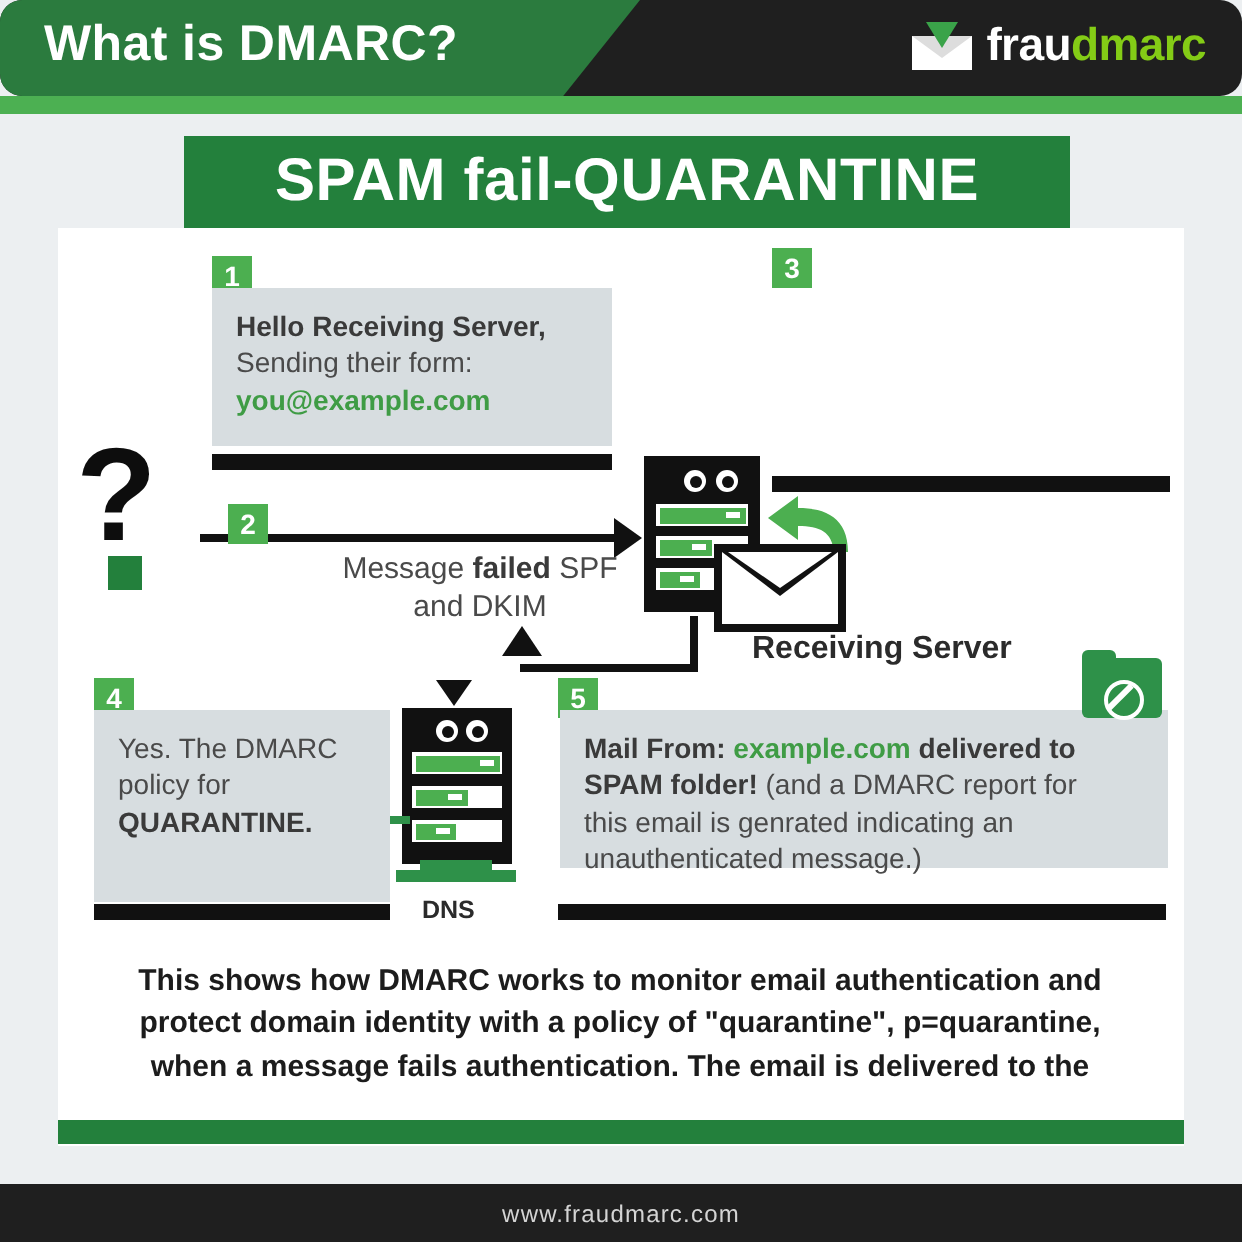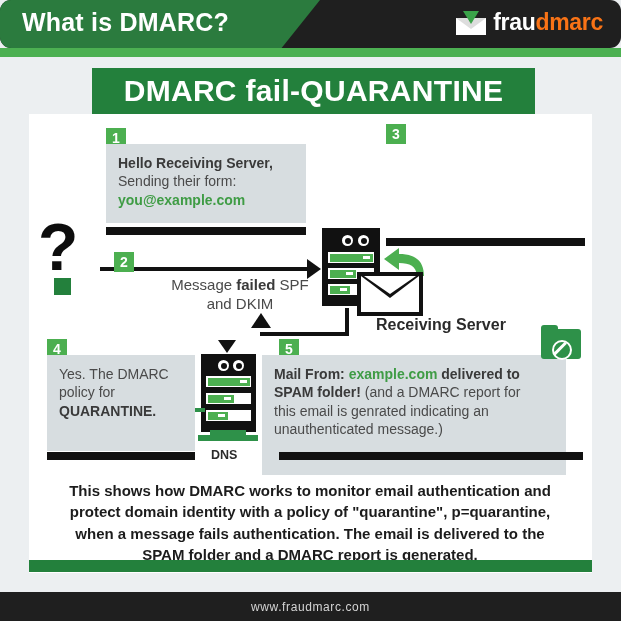--- a/index.html
+++ b/index.html
@@ -33,21 +33,21 @@
     border-top:11px solid #dddddd;
   }
   .logo-arrow{
     position:absolute;left:7px;top:0;width:0;height:0;
     border-left:8px solid transparent;border-right:8px solid transparent;
     border-top:13px solid #3aa349;
   }
   .logo-arrow-stem{position:absolute;left:12px;top:0;width:6px;height:7px;background:#3aa349;}
   .logo-text{font-size:23px;font-weight:bold;letter-spacing:-0.3px;}
   .logo-frau{color:#ffffff;}
-  .logo-dmarc{color:#f97316;margin-top:29px;}
+  .logo-dmarc{color:#84cc16;margin-top:29px;}
   .header-underbar{position:absolute;left:0;top:48px;width:621px;height:9px;background:#4cb052;}
 
   
   .title-banner{
     position:absolute;left:92px;top:68px;width:443px;height:46px;background:#23803c;
     display:flex;align-items:center;justify-content:center;
   }
   .title-banner span{
     color:#ffffff;font-size:30px;font-weight:bold;letter-spacing:0.3px;
   }
@@ -73,21 +73,21 @@
   #bar1{left:106px;top:227px;width:200px;height:8px;}
   
   #box3{left:386px;top:141px;width:199px;height:94px;}
   #num3{left:386px;top:124px;}
   #bar3{left:386px;top:238px;width:199px;height:8px;}
   
   #box4{left:47px;top:355px;width:148px;height:96px;}
   #num4{left:47px;top:339px;}
   #bar4{left:47px;top:452px;width:148px;height:8px;}
   
-  #box5{left:262px;top:355px;width:304px;height:120px;}
+  #box5{left:280px;top:355px;width:304px;height:79px;}
   #num5{left:279px;top:339px;}
   #bar5{left:279px;top:452px;width:304px;height:8px;}
 
   
   .spam-folder{position:absolute;left:541px;top:325px;width:40px;height:34px;}
   .folder-tab{position:absolute;left:0;top:0;width:17px;height:7px;background:#2e9149;border-radius:3px 3px 0 0;}
   .folder-body{position:absolute;left:0;top:4px;width:40px;height:30px;background:#2e9149;border-radius:3px;}
   .ban{
     position:absolute;left:11px;top:11px;width:16px;height:16px;border:2.6px solid #ffffff;border-radius:50%;
   }
@@ -193,21 +193,21 @@
         <div class="logo-env"></div>
         <div class="logo-arrow-stem"></div>
         <div class="logo-arrow"></div>
       </div>
       <div class="logo-text"><span class="logo-frau">frau</span><span class="logo-dmarc">dmarc</span></div>
     </div>
   </div>
   <div class="header-underbar"></div>
 
   <div class="title-banner">
-    <span>DMARC fail-QUARANTINE</span>
+    <span>SPAM fail-QUARANTINE</span>
   </div>
 
   <div class="card"></div>
 
   <div class="num" id="num1">1</div>
   <div class="callout" id="box1">
     <div class="callout-text">
       <div class="b">Hello Receiving Server,</div>
       <div>Sending their form:</div>
       <div class="g">you@example.com</div>
@@ -308,21 +308,20 @@
     <div class="folder-tab"></div>
     <div class="folder-body">
       <div class="ban"></div>
     </div>
   </div>
 
   <div class="summary">
     <div>This shows how DMARC works to monitor email authentication and</div>
     <div>protect domain identity with a policy of "quarantine", p=quarantine,</div>
     <div>when a message fails authentication. The email is delivered to the</div>
-    <div>SPAM folder and a DMARC report is generated.</div>
   </div>
 
   <div class="card-bottom-bar"></div>
 
   <div class="footer">
     <span>www.fraudmarc.com</span>
   </div>
 
 </div>
 

